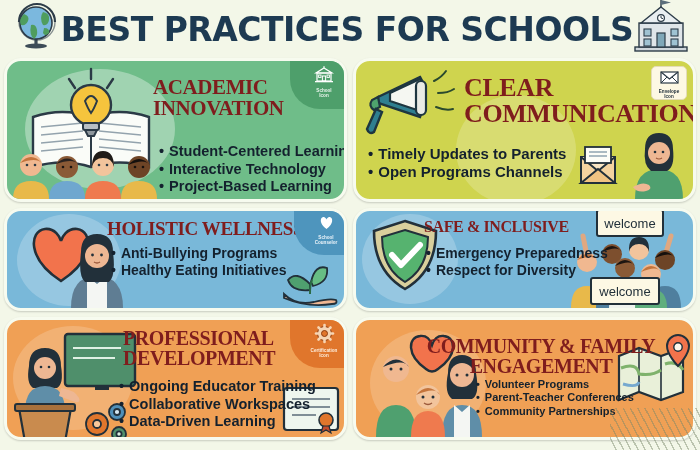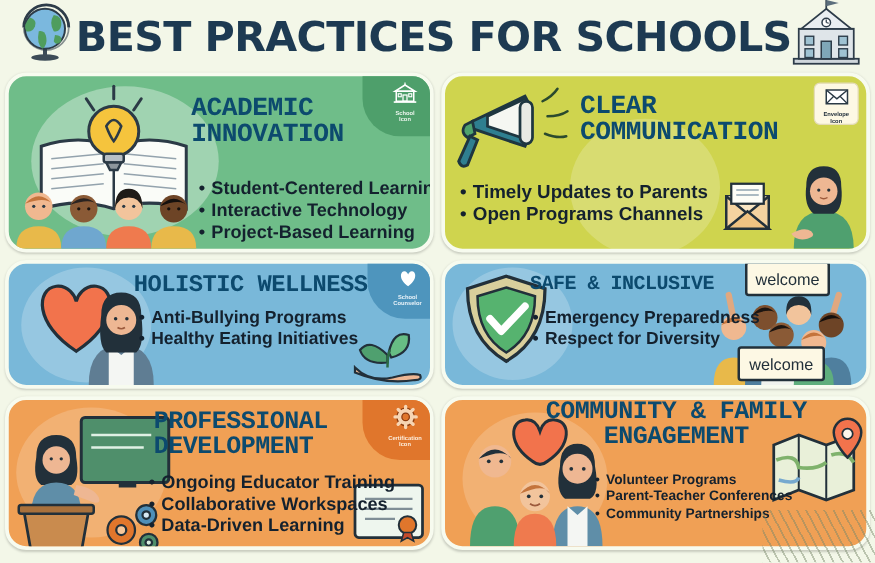--- a/index.html
+++ b/index.html
@@ -44,23 +44,23 @@
     border:3px solid #f7fbef;box-sizing:border-box;
     box-shadow:0 1px 2px rgba(0,0,0,.18);
   }
   .card .blob{
     position:absolute;border-radius:50%;opacity:.34;
     background:#ffffff;pointer-events:none;
   }
 
   
   .ctitle{
-    position:absolute;font-weight:bold;color:#0c4a6e;
+    position:absolute;font-weight:bold;color:#7f1d1d;
     line-height:1.0;letter-spacing:-.4px;white-space:pre-line;
-    font-family:Liberation Mono, monospace;
+    font-family:Liberation Serif, serif;
   }
   .bullets{
     position:absolute;margin:0;padding:0;list-style:none;
     color:#14212e;font-weight:bold;line-height:1.22;
     font-family:"Liberation Sans",sans-serif;
   }
   .bullets li{white-space:nowrap;}
   .bullets li::before{content:"\2022";margin-right:5px;}
 
   
@@ -263,21 +263,21 @@
             <rect x="24" y="20" width="26" height="16" fill="#fdfdf7" stroke="#22303a" stroke-width="1.8"></rect>
             <g stroke="#8fa3b0" stroke-width="1.3">
                 <line x1="28" y1="25" x2="46" y2="25"></line>
                 <line x1="28" y1="29" x2="46" y2="29"></line>
               </g>
             <path d="M20 56 l17 -14 l17 14 z" fill="#f0c382" stroke="#22303a" stroke-width="2"></path>
           </g>
         </svg>
       </span>
 
-      <div class="ctitle" style="left:108px;top:14px;font-size:21px;">CLEAR
+      <div class="ctitle" style="left:108px;top:14px;font-size:26px;">CLEAR
 COMMUNICATION</div>
 
       <ul class="bullets" style="left:12px;top:84px;font-size:15px;">
         <li>Timely Updates to Parents</li>
         <li>Open Programs Channels</li>
       </ul>
 
       <div class="badge sq">
         <span>
           <svg width="19" height="13" viewBox="0 0 19 13">
@@ -531,21 +531,21 @@
           <line x1="24" y1="6" x2="24" y2="50" stroke="#22303a" stroke-width="1.6"></line>
           <line x1="46" y1="14" x2="46" y2="58" stroke="#22303a" stroke-width="1.6"></line>
           <path d="M6 26 q16 -6 18 6 q14 2 22 -4" fill="none" stroke="#7fb26c" stroke-width="3"></path>
           <path d="M8 42 q14 4 16 -2" fill="none" stroke="#76a9cf" stroke-width="3"></path>
           <path d="M50 22 q12 -4 18 6" fill="none" stroke="#7fb26c" stroke-width="3"></path>
           <path d="M52 4 a11 11 0 0 1 22 0 c0 9 -11 20 -11 20 S52 13 52 4 z" fill="#f2734c" stroke="#22303a" stroke-width="2"></path>
           <circle cx="63" cy="5" r="4.2" fill="#fdf6ec" stroke="#22303a" stroke-width="1.4"></circle>
         </svg>
       </span>
 
-      <div class="ctitle" style="left:60px;top:0;font-size:20px;text-align:center;width:250px;">COMMUNITY &amp; FAMILY
+      <div class="ctitle" style="left:60px;top:16px;font-size:20px;text-align:center;width:250px;">COMMUNITY &amp; FAMILY
 ENGAGEMENT</div>
 
       <ul class="bullets" style="left:120px;top:58px;font-size:11px;">
         <li>Volunteer Programs</li>
         <li>Parent-Teacher Conferences</li>
         <li>Community Partnerships</li>
       </ul>
     </div>
 
   </div>

